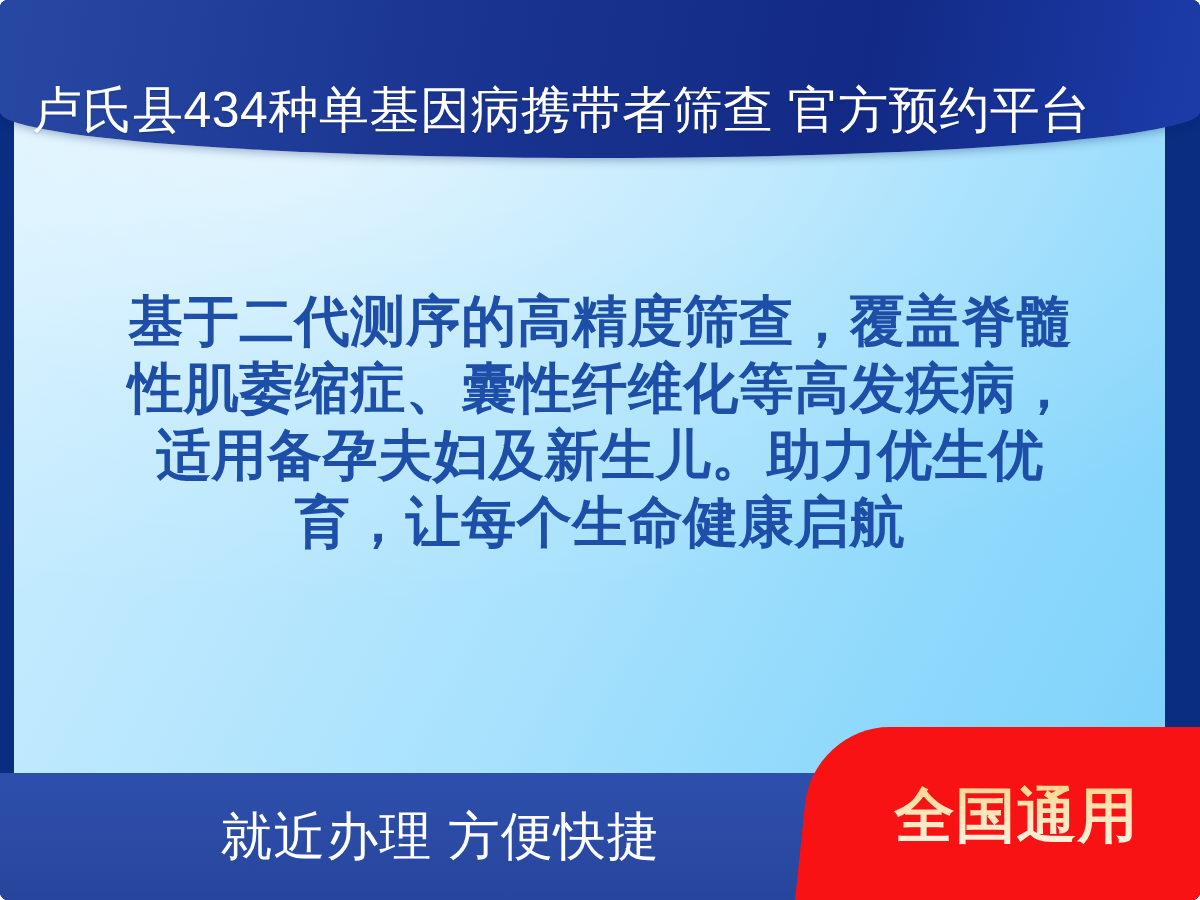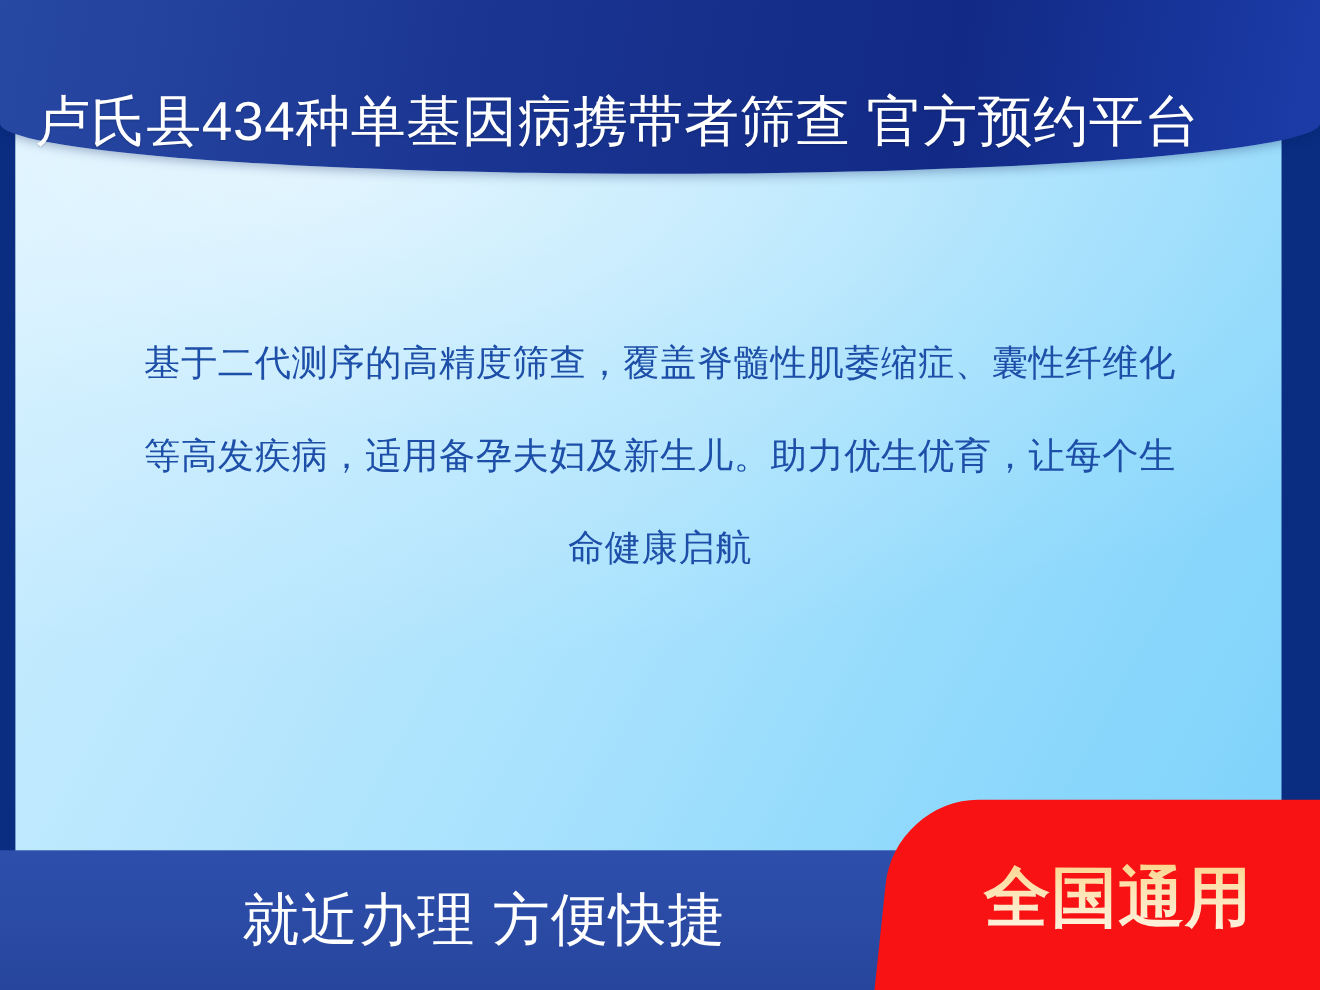--- a/index.html
+++ b/index.html
@@ -11,20 +11,21 @@
   body {
     font-family: "Liberation Sans", "DejaVu Sans", sans-serif;
   }
 
   .poster {
     position: relative;
     width: 1200px;
     height: 900px;
     overflow: hidden;
     background: #0c2f86;
+    border-radius: 8px;
   }
 
   
   .frame-navy {
     position: absolute;
     left: 0;
     top: 0;
     width: 1200px;
     height: 900px;
     background: #0a2d82;
@@ -97,23 +98,23 @@
   }
 
   
   .body-copy {
     position: absolute;
     left: 120px;
     top: 288px;
     width: 960px;
     text-align: center;
     color: #1d4fa8;
-    font-size: 33px;
-    font-weight: 400;
-    line-height: 84px;
+    font-size: 55px;
+    font-weight: 700;
+    line-height: 67px;
     letter-spacing: 0.5px;
   }
 
   
   .bottom-bar {
     position: absolute;
     left: 0;
     top: 773px;
     width: 1200px;
     height: 127px;

